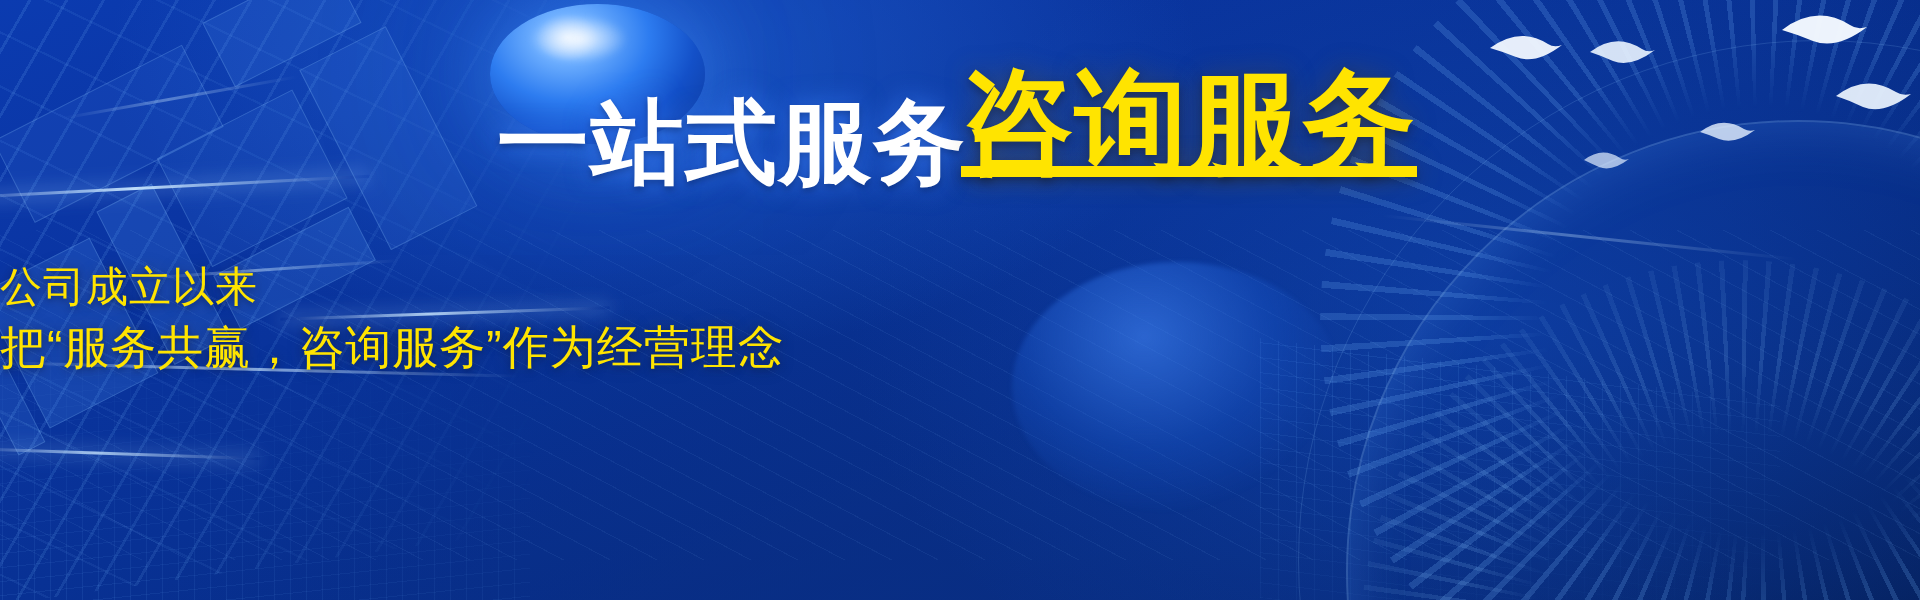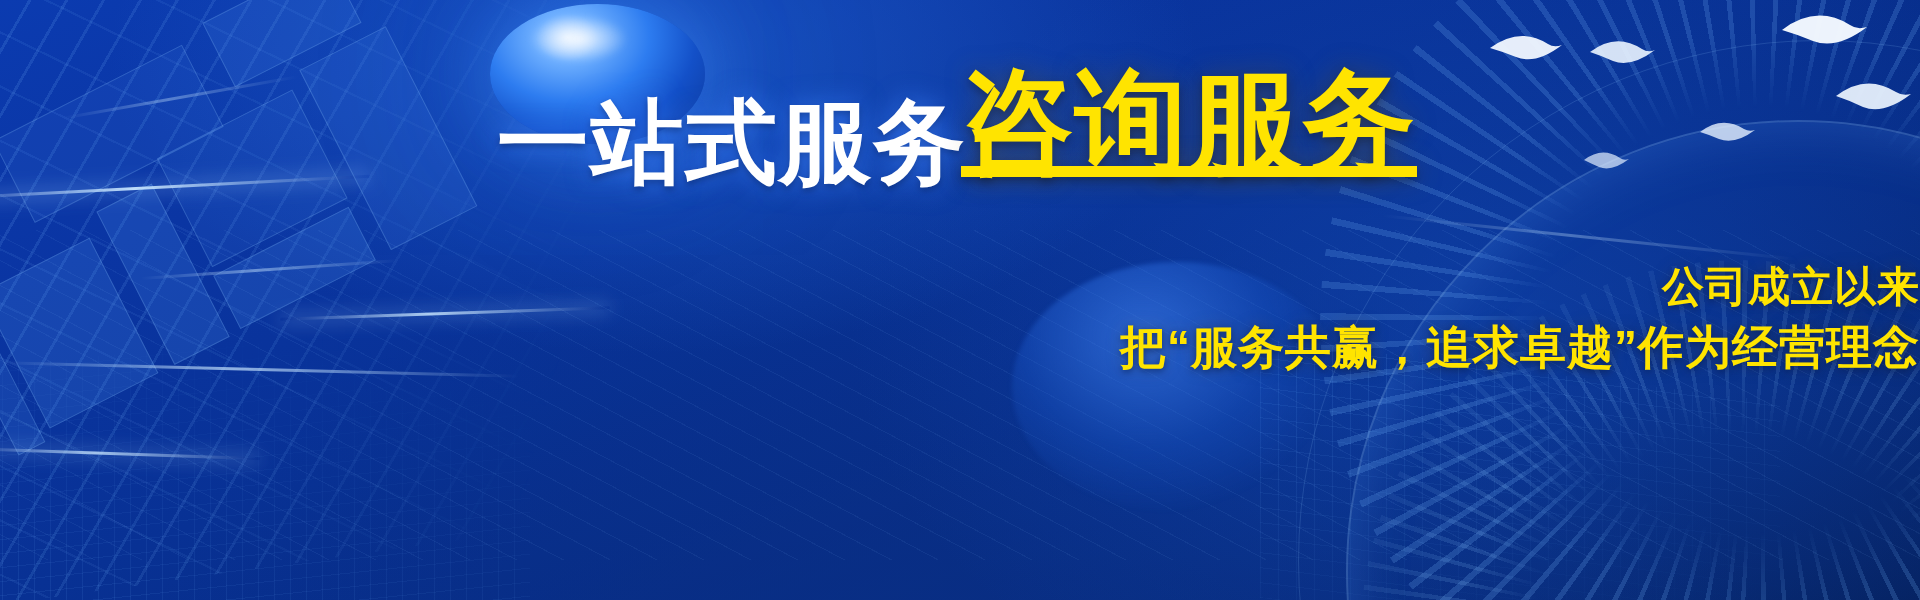--- a/index.html
+++ b/index.html
@@ -136,26 +136,25 @@
   }
   .hl-yellow{
     color:#ffe400;
     font-size:112px !important;
     text-shadow:0 0 28px rgba(120,90,0,.35), 0 4px 8px rgba(0,20,70,.5);
     position:relative;top:-14px;left:-6px;text-decoration:underline;
   }
 
   .subtitle{
     position:absolute;left:0;right:0;top:258px;
-    text-align:right;
+    text-align:left;
     color:#ffe400;
-    font-weight:700;
+    font-weight:400;
     line-height:1.38;
     text-shadow:0 2px 6px rgba(0,25,80,.6), 0 0 18px rgba(90,60,0,.25);
-    margin-left:18px;
   }
   .subtitle .sline{font-size:42px;letter-spacing:1px;display:block;}
   .subtitle .sline.big{font-size:46px;}
 </style>
 </head>
 <body>
 
 <div id="banner">
 
   <div class="layer">
@@ -204,16 +203,16 @@
       </g>
     </svg>
   </div>
 
   <div class="headline">
     <span class="hl-part hl-white">一站式服务</span><span class="hl-part hl-yellow">咨询服务</span>
   </div>
 
   <div class="subtitle">
     <span class="sline">公司成立以来</span>
-    <span class="sline big">把“服务共赢，追求卓越”作为经营理念</span>
+    <span class="sline big">把“服务共赢，咨询服务”作为经营理念</span>
   </div>
 
 </div>
 
 </body></html>

